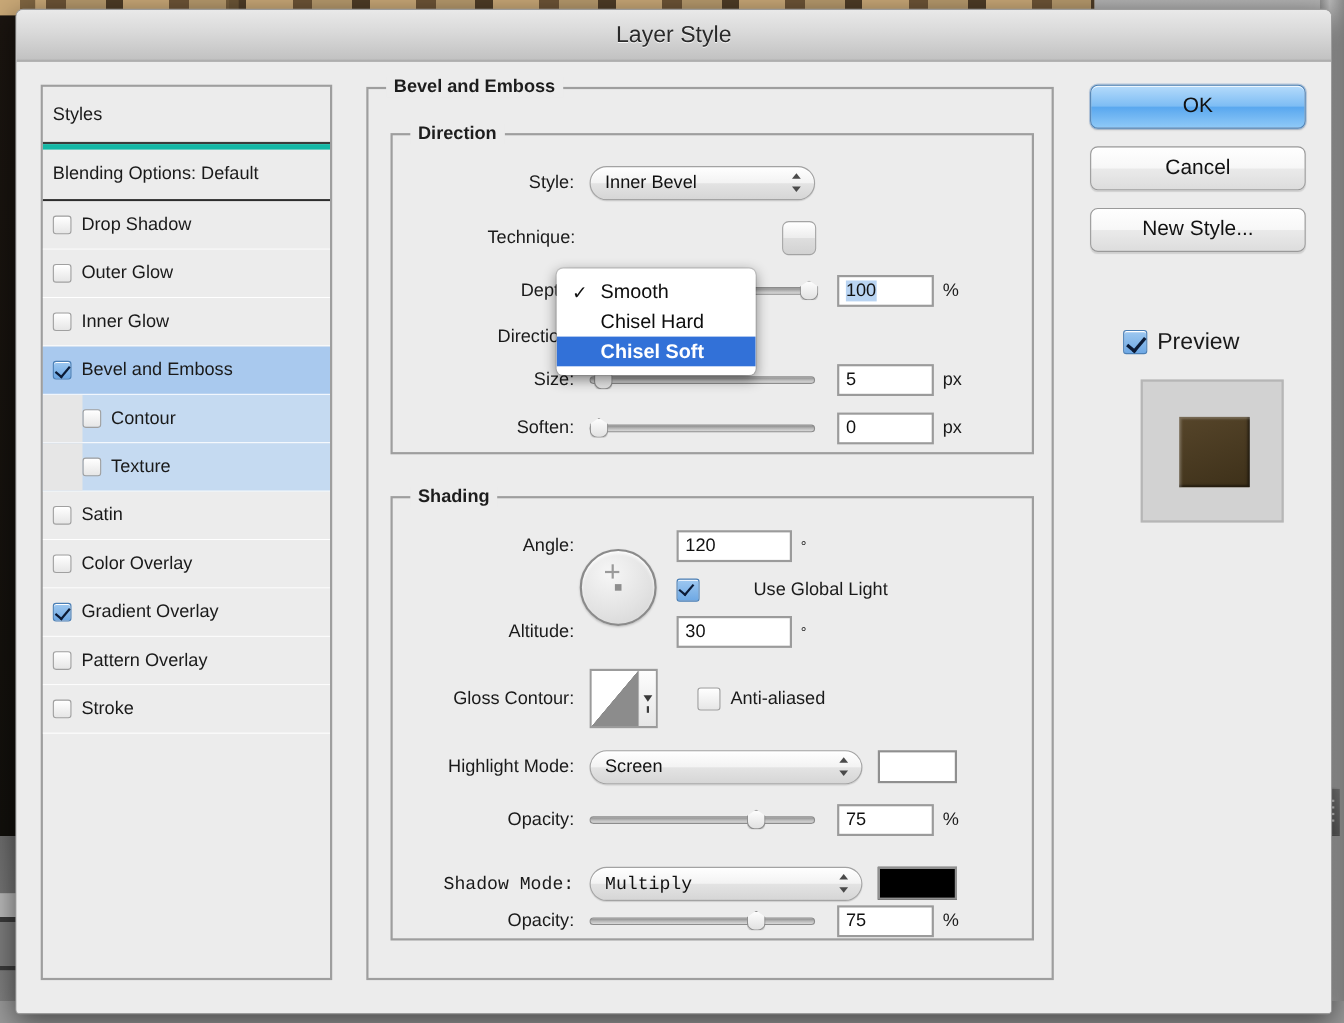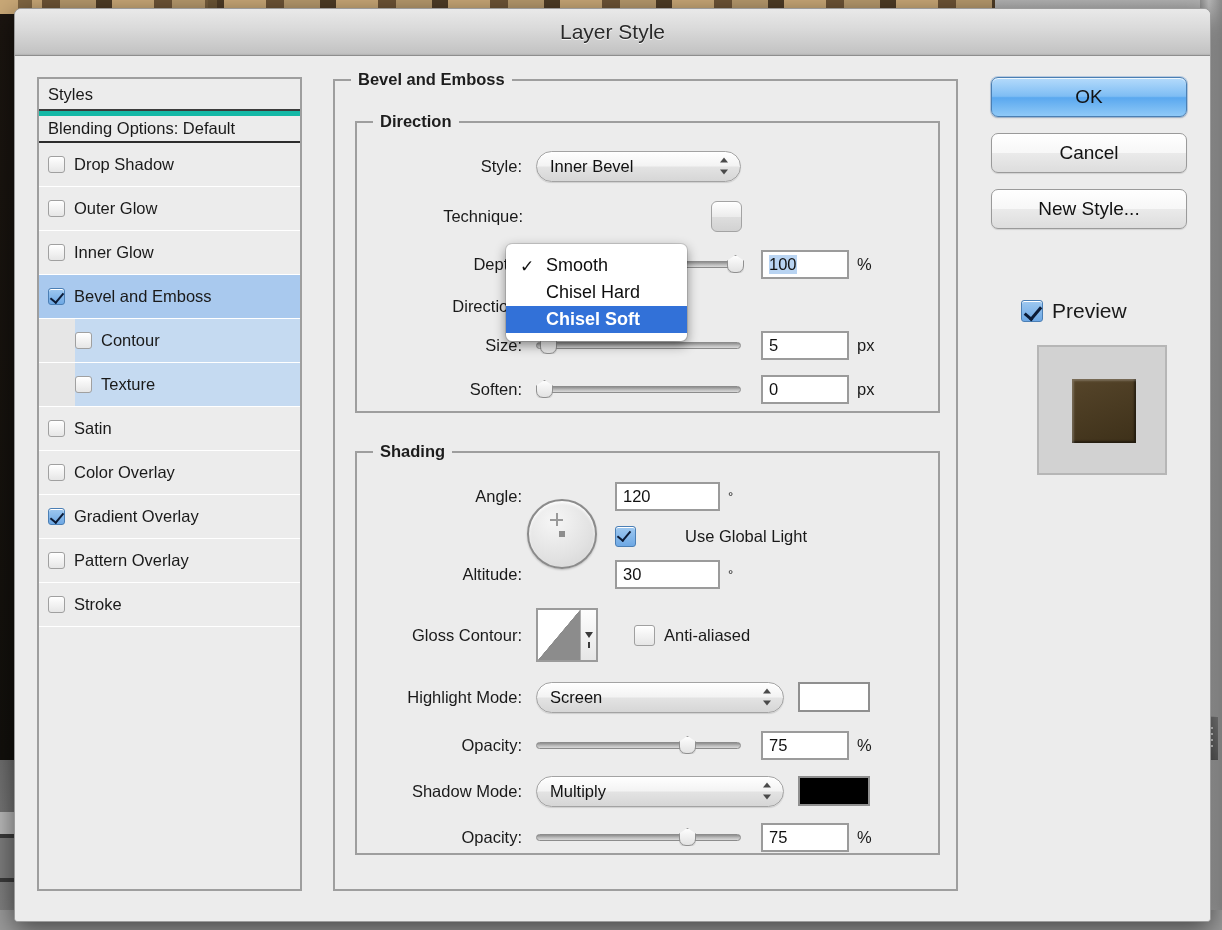--- a/index.html
+++ b/index.html
@@ -92,21 +92,21 @@
   }
 
   
   #styles-panel {
     position: absolute; left: 22px; top: 20px;
     width: 265px; height: 814px;
     background: #ececec;
     border: 2px solid #9e9e9e;
   }
   .style-head {
-    height: 32px; display: flex; align-items: center;
+    height: 52px; display: flex; align-items: center;
     padding-left: 9px; font-size: 16.5px; color: #1a1a1a;
     border-bottom: 2px solid #3b3b3b;
     background: #ececec;
   }
   .style-head.sub { border-bottom: 2px solid #2c2c2c; border-top: 5px solid #14b8a6; }
   .style-row {
     height: 44px; display: flex; align-items: center;
     padding-left: 9px; font-size: 16.5px; color: #1a1a1a;
     border-bottom: 1px solid #ffffff;
     background: #ececec; position: relative;
@@ -526,21 +526,21 @@
           <div class="slider" style="width:205px; margin-left:14px;">
             <div class="track"></div>
             <div class="thumb" style="left:143px;"></div>
           </div>
           <div class="num" style="width:88px; margin-left:20px;">
             <span>75</span>
           </div>
           <span class="unit">%</span>
         </div>
 
-        <div class="row" style="left:0; top:323px; width:560px;">
+        <div class="row" style="left:0; top:335px; width:560px;font-family:Liberation Mono, monospace;">
           <span class="lbl" style="width:165px;">Shadow Mode:</span>
           <div class="select" style="width:248px; margin-left:14px;">
             <span>Multiply</span>
             <span class="arrows"></span>
           </div>
           <span class="color-swatch" style="width:72px; height:30px; margin-left:14px; background:#000000;"></span>
         </div>
 
         <div class="row" style="left:0; top:369px; width:560px;">
           <span class="lbl" style="width:165px;">Opacity:</span>

